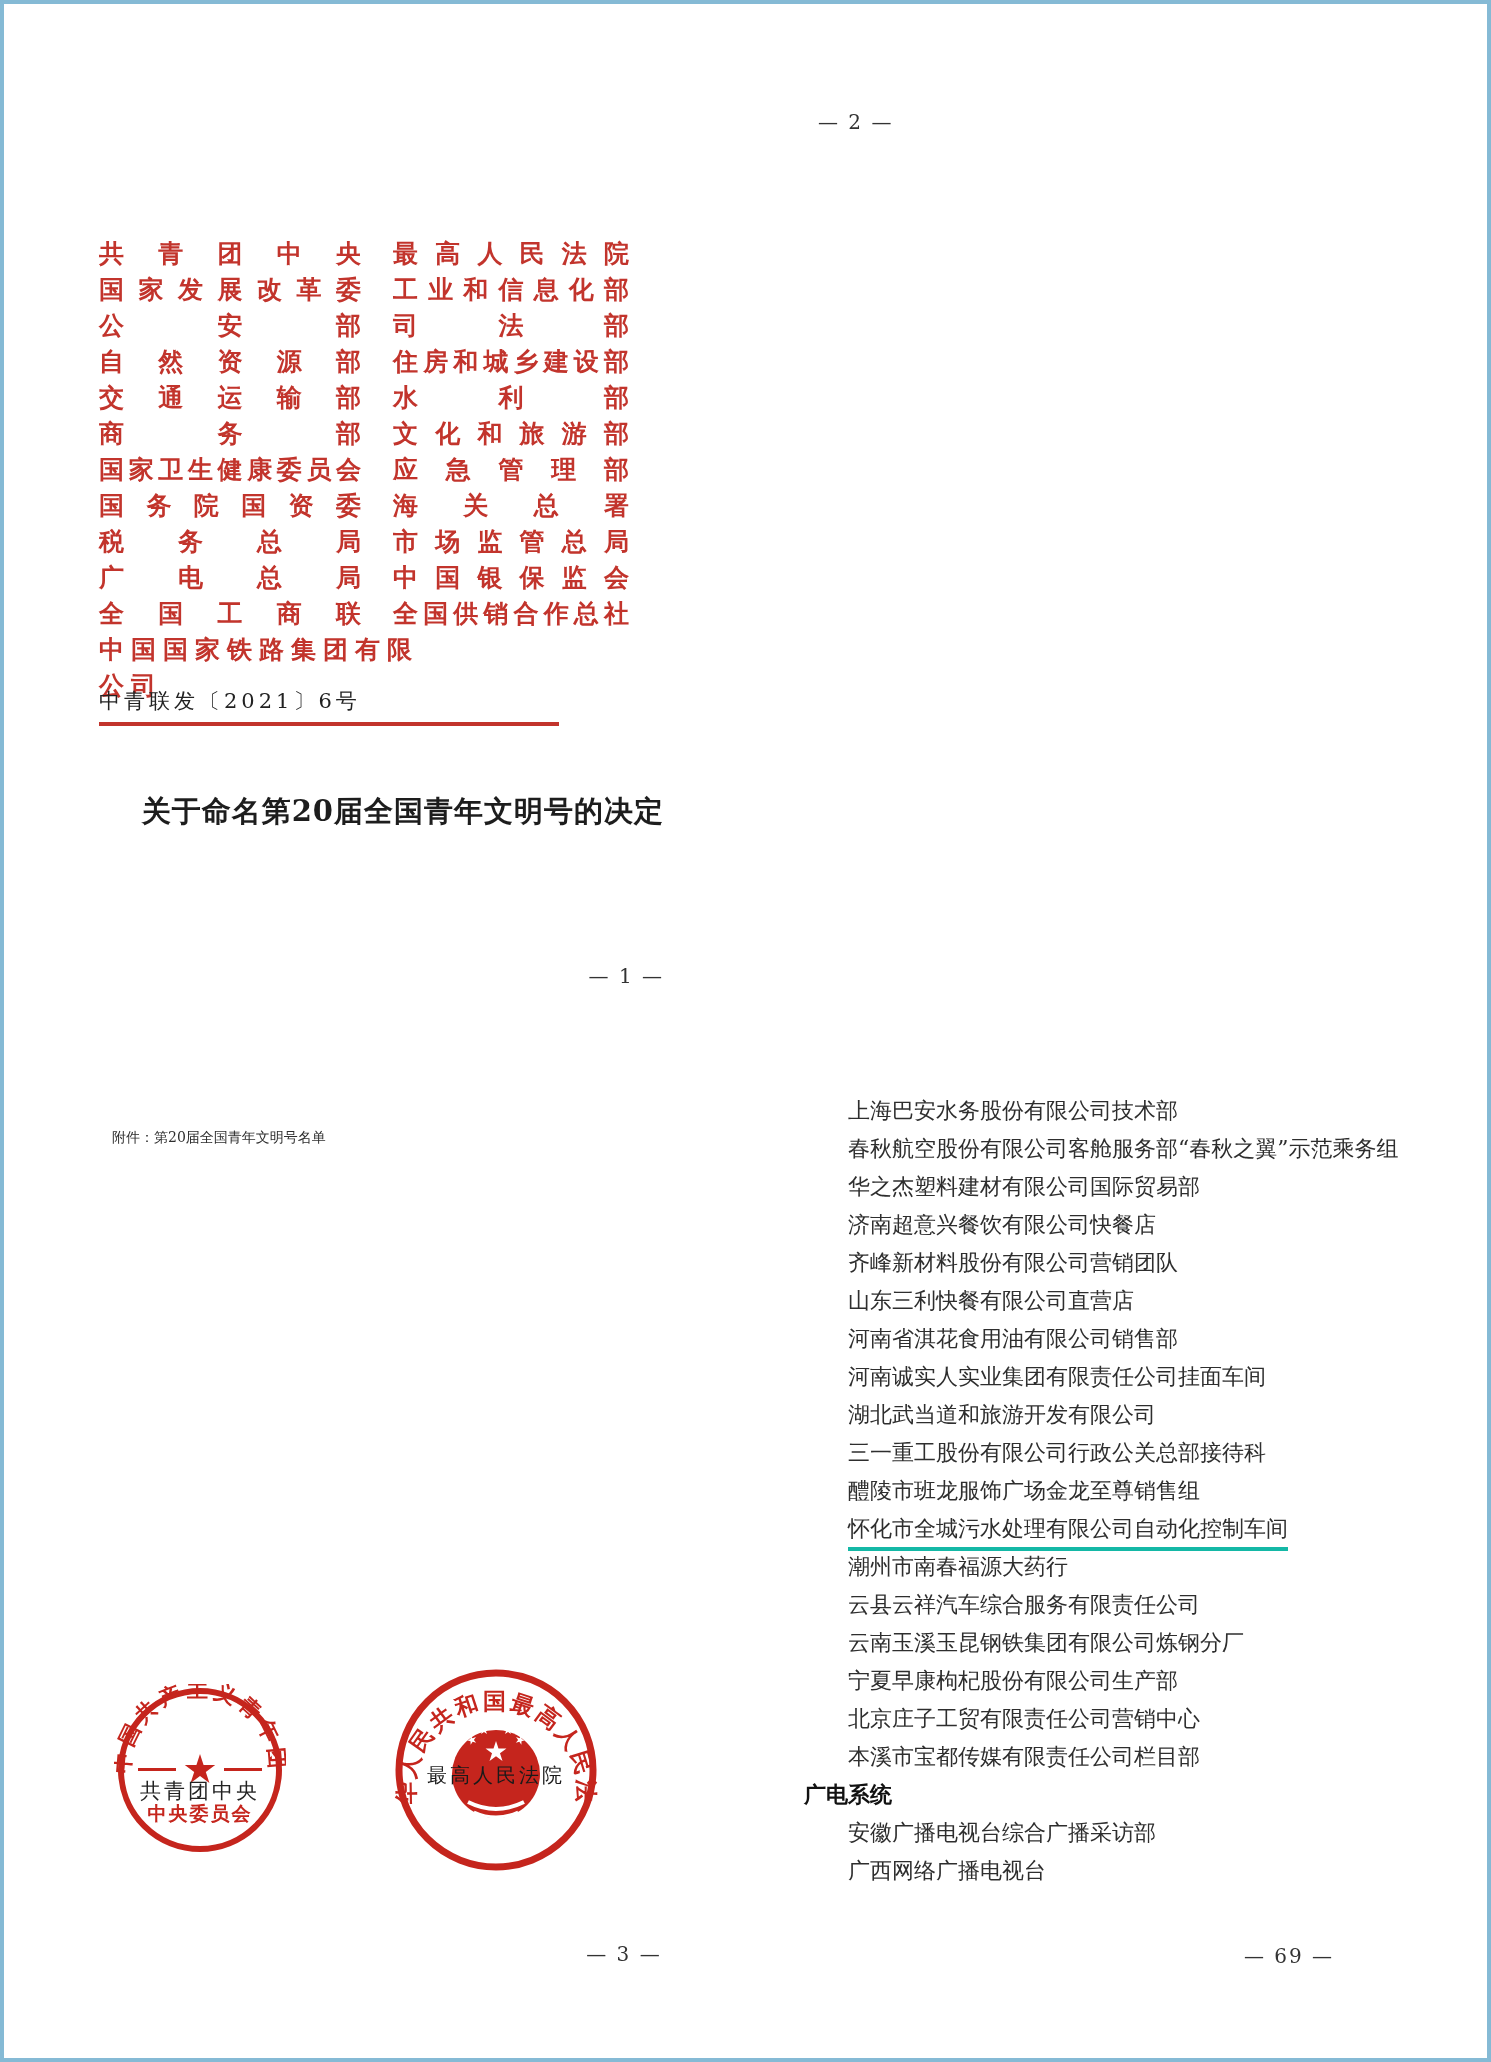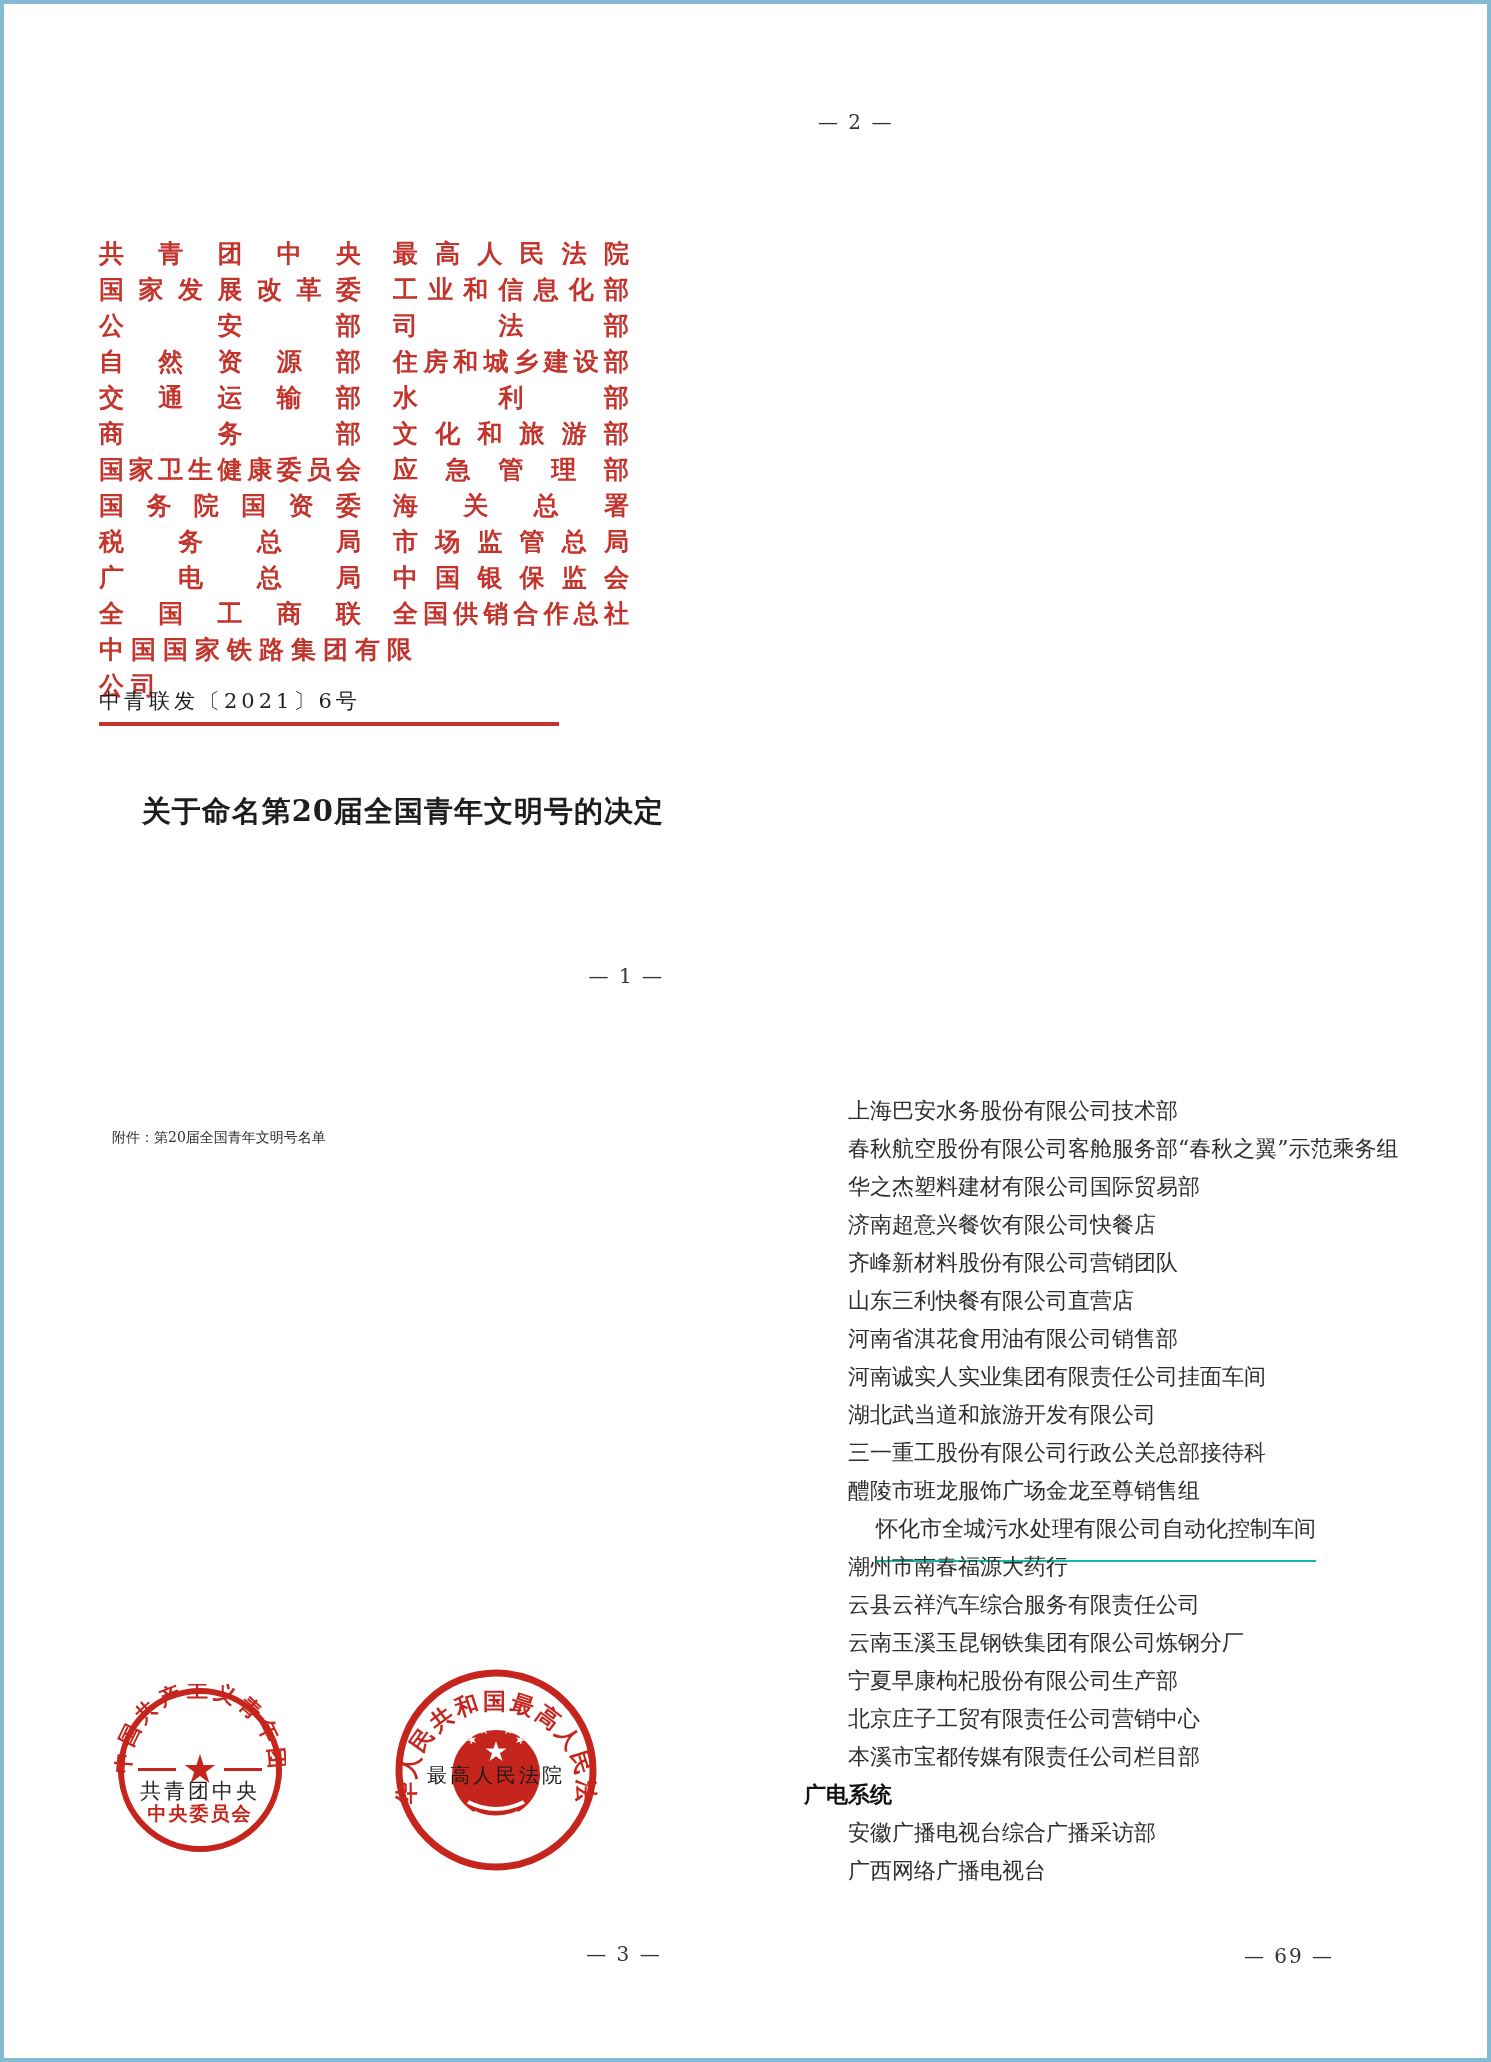--- a/index.html
+++ b/index.html
@@ -45,21 +45,21 @@
   #seal-right{left:388px;top:1662px;}
   #p1num{position:absolute;left:95px;top:960px;width:565px;text-align:right;}
   #p3num{position:absolute;left:565px;top:1938px;width:110px;text-align:center;}
   #p4num{position:absolute;left:1230px;top:1940px;width:110px;text-align:center;}
 
   
   #page4{left:800px;top:1088px;width:645px;}
   .list-item{font-size:22px;line-height:38px;text-indent:2em;color:#2e2e2e;}
   .list-item.heading{text-indent:0;font-weight:bold;font-size:22px;
     font-family:"DejaVu Sans","Liberation Sans",sans-serif;color:#111;}
-  .list-item.highlight .item-text{border-bottom:2px solid #14b8a6;padding-bottom:19px;margin-left:28px;}
+  .list-item.highlight .item-text{border-bottom:4px solid #14b8a6;padding-bottom:6px;}
 
   svg text{font-family:"DejaVu Serif","Liberation Serif",serif;}
 </style>
 </head>
 <body>
 
 <div class="canvas">
 
   <div class="page" id="page1">
     <div class="issuers">

